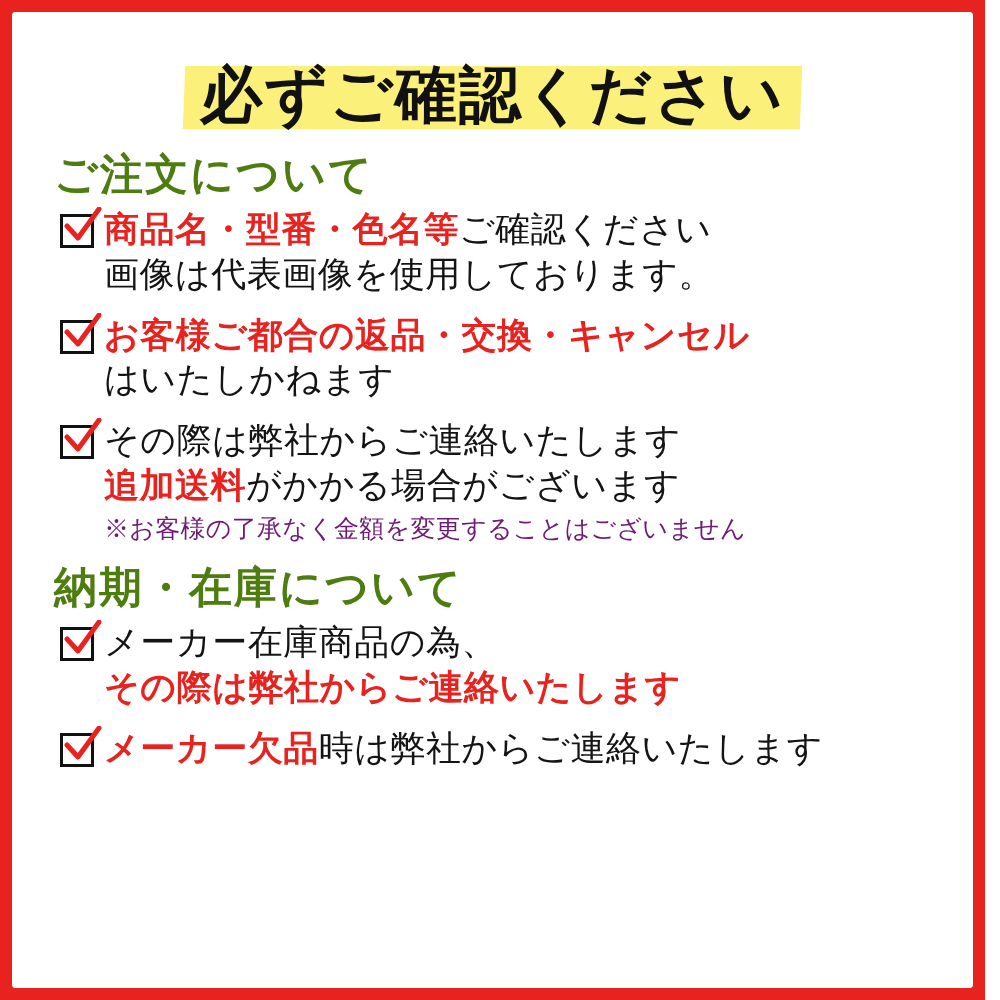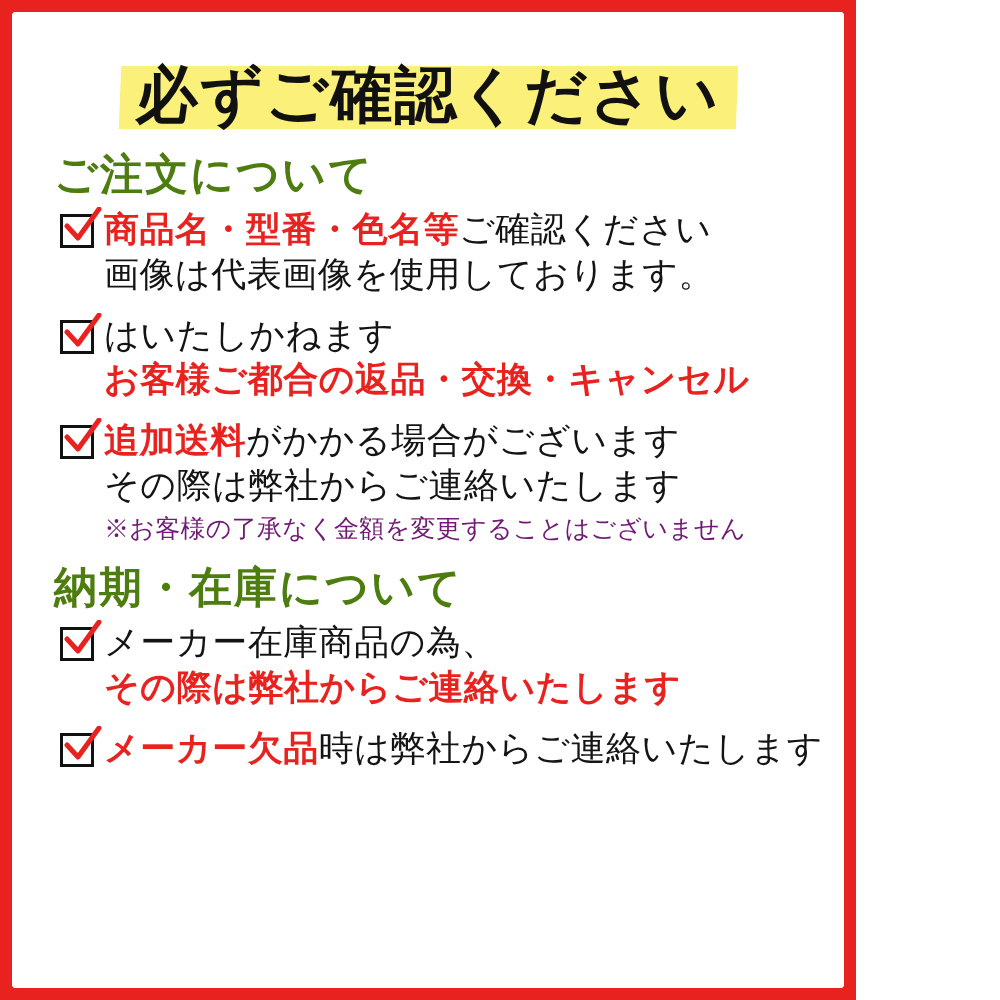--- a/index.html
+++ b/index.html
@@ -9,21 +9,21 @@
   body {
     width: 1000px;
     height: 1000px;
     background: #ffffff;
     font-family: "Liberation Serif", "DejaVu Serif", serif;
     overflow: hidden;
   }
 
   .page {
     position: relative;
-    width: 856px;
+    width: 985px;
     height: 1000px;
     box-sizing: border-box;
     background: #ffffff;
   }
 
   
   .frame-top,
   .frame-bottom,
   .frame-left,
   .frame-right {
@@ -193,34 +193,34 @@
           </div>
         </div>
         <div class="item">
           <div class="checkbox">
             <span class="box"></span>
             <svg class="tick" viewBox="0 0 40 40" xmlns="http://www.w3.org/2000/svg" aria-hidden="true">
               <path d="M5 19 L16 31 L37 2" fill="none" stroke="#e8231f" stroke-width="5" stroke-linecap="round" stroke-linejoin="round"></path>
             </svg>
           </div>
           <div class="item-lines">
+            <div class="line"><span class="red">お客様ご都合の返品・交換・キャンセル</span></div>
             <div class="line"><span class="blk">はいたしかねます</span></div>
-            <div class="line"><span class="red">お客様ご都合の返品・交換・キャンセル</span></div>
-          </div>
-        </div>
-        <div class="item">
-          <div class="checkbox">
-            <span class="box"></span>
-            <svg class="tick" viewBox="0 0 40 40" xmlns="http://www.w3.org/2000/svg" aria-hidden="true">
-              <path d="M5 19 L16 31 L37 2" fill="none" stroke="#e8231f" stroke-width="5" stroke-linecap="round" stroke-linejoin="round"></path>
-            </svg>
-          </div>
-          <div class="item-lines">
+          </div>
+        </div>
+        <div class="item">
+          <div class="checkbox">
+            <span class="box"></span>
+            <svg class="tick" viewBox="0 0 40 40" xmlns="http://www.w3.org/2000/svg" aria-hidden="true">
+              <path d="M5 19 L16 31 L37 2" fill="none" stroke="#e8231f" stroke-width="5" stroke-linecap="round" stroke-linejoin="round"></path>
+            </svg>
+          </div>
+          <div class="item-lines">
+            <div class="line"><span class="blk">その際は弊社からご連絡いたします</span></div>
             <div class="line"><span class="red">追加送料</span><span class="blk">がかかる場合がございます</span></div>
-            <div class="line"><span class="blk">その際は弊社からご連絡いたします</span></div>
             <div class="note">※お客様の了承なく金額を変更することはございません</div>
           </div>
         </div>
         <div class="section-heading second">納期・在庫について</div>
         <div class="item">
           <div class="checkbox">
             <span class="box"></span>
             <svg class="tick" viewBox="0 0 40 40" xmlns="http://www.w3.org/2000/svg" aria-hidden="true">
               <path d="M5 19 L16 31 L37 2" fill="none" stroke="#e8231f" stroke-width="5" stroke-linecap="round" stroke-linejoin="round"></path>
             </svg>

